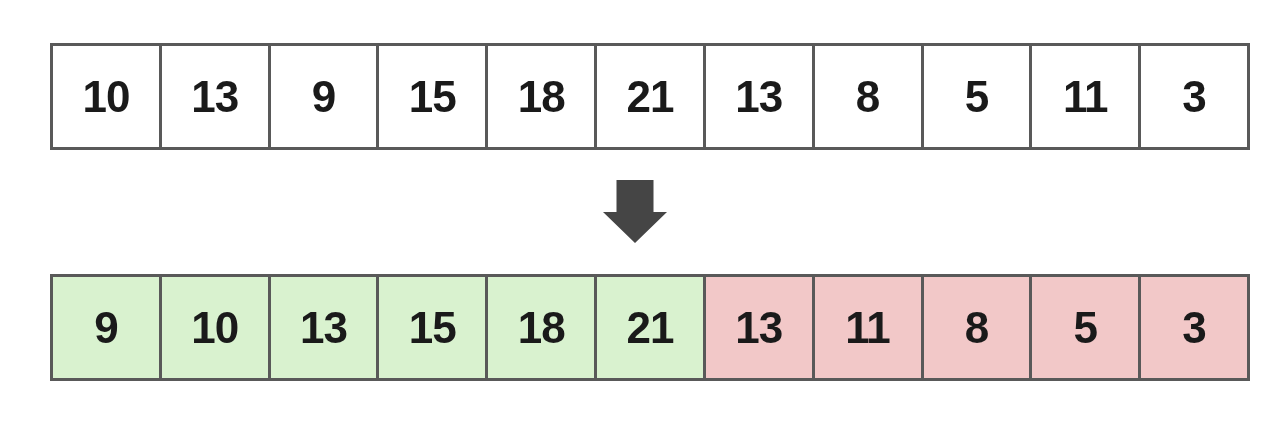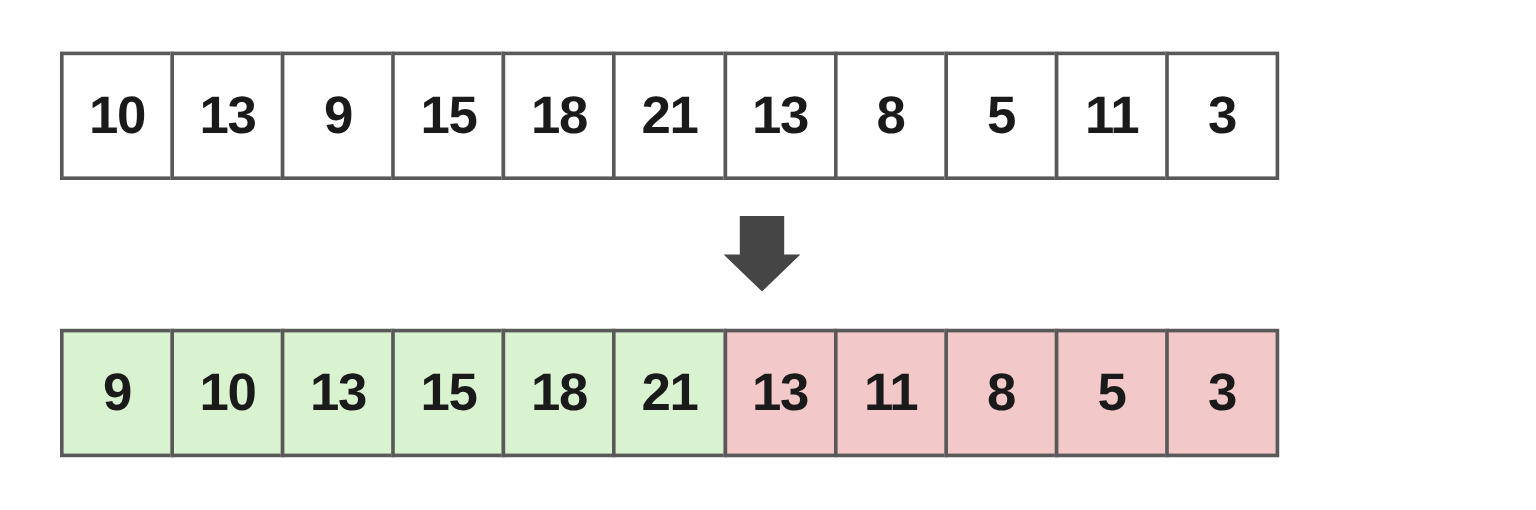--- a/index.html
+++ b/index.html
@@ -9,21 +9,21 @@
     height: 425px;
     background: #ffffff;
     font-family: "Liberation Sans", "DejaVu Sans", sans-serif;
     overflow: hidden;
     position: relative;
   }
   .array-row {
     position: absolute;
     display: flex;
     left: 50px;
-    width: 1016px;
+    width: 1200px;
     height: 107px;
     box-sizing: border-box;
   }
   .array-row.top { top: 43px; }
   .array-row.bottom { top: 274px; }
   .cell {
     flex: 1 1 0;
     box-sizing: border-box;
     border: 3px solid #595959;
     margin-left: -3px;

